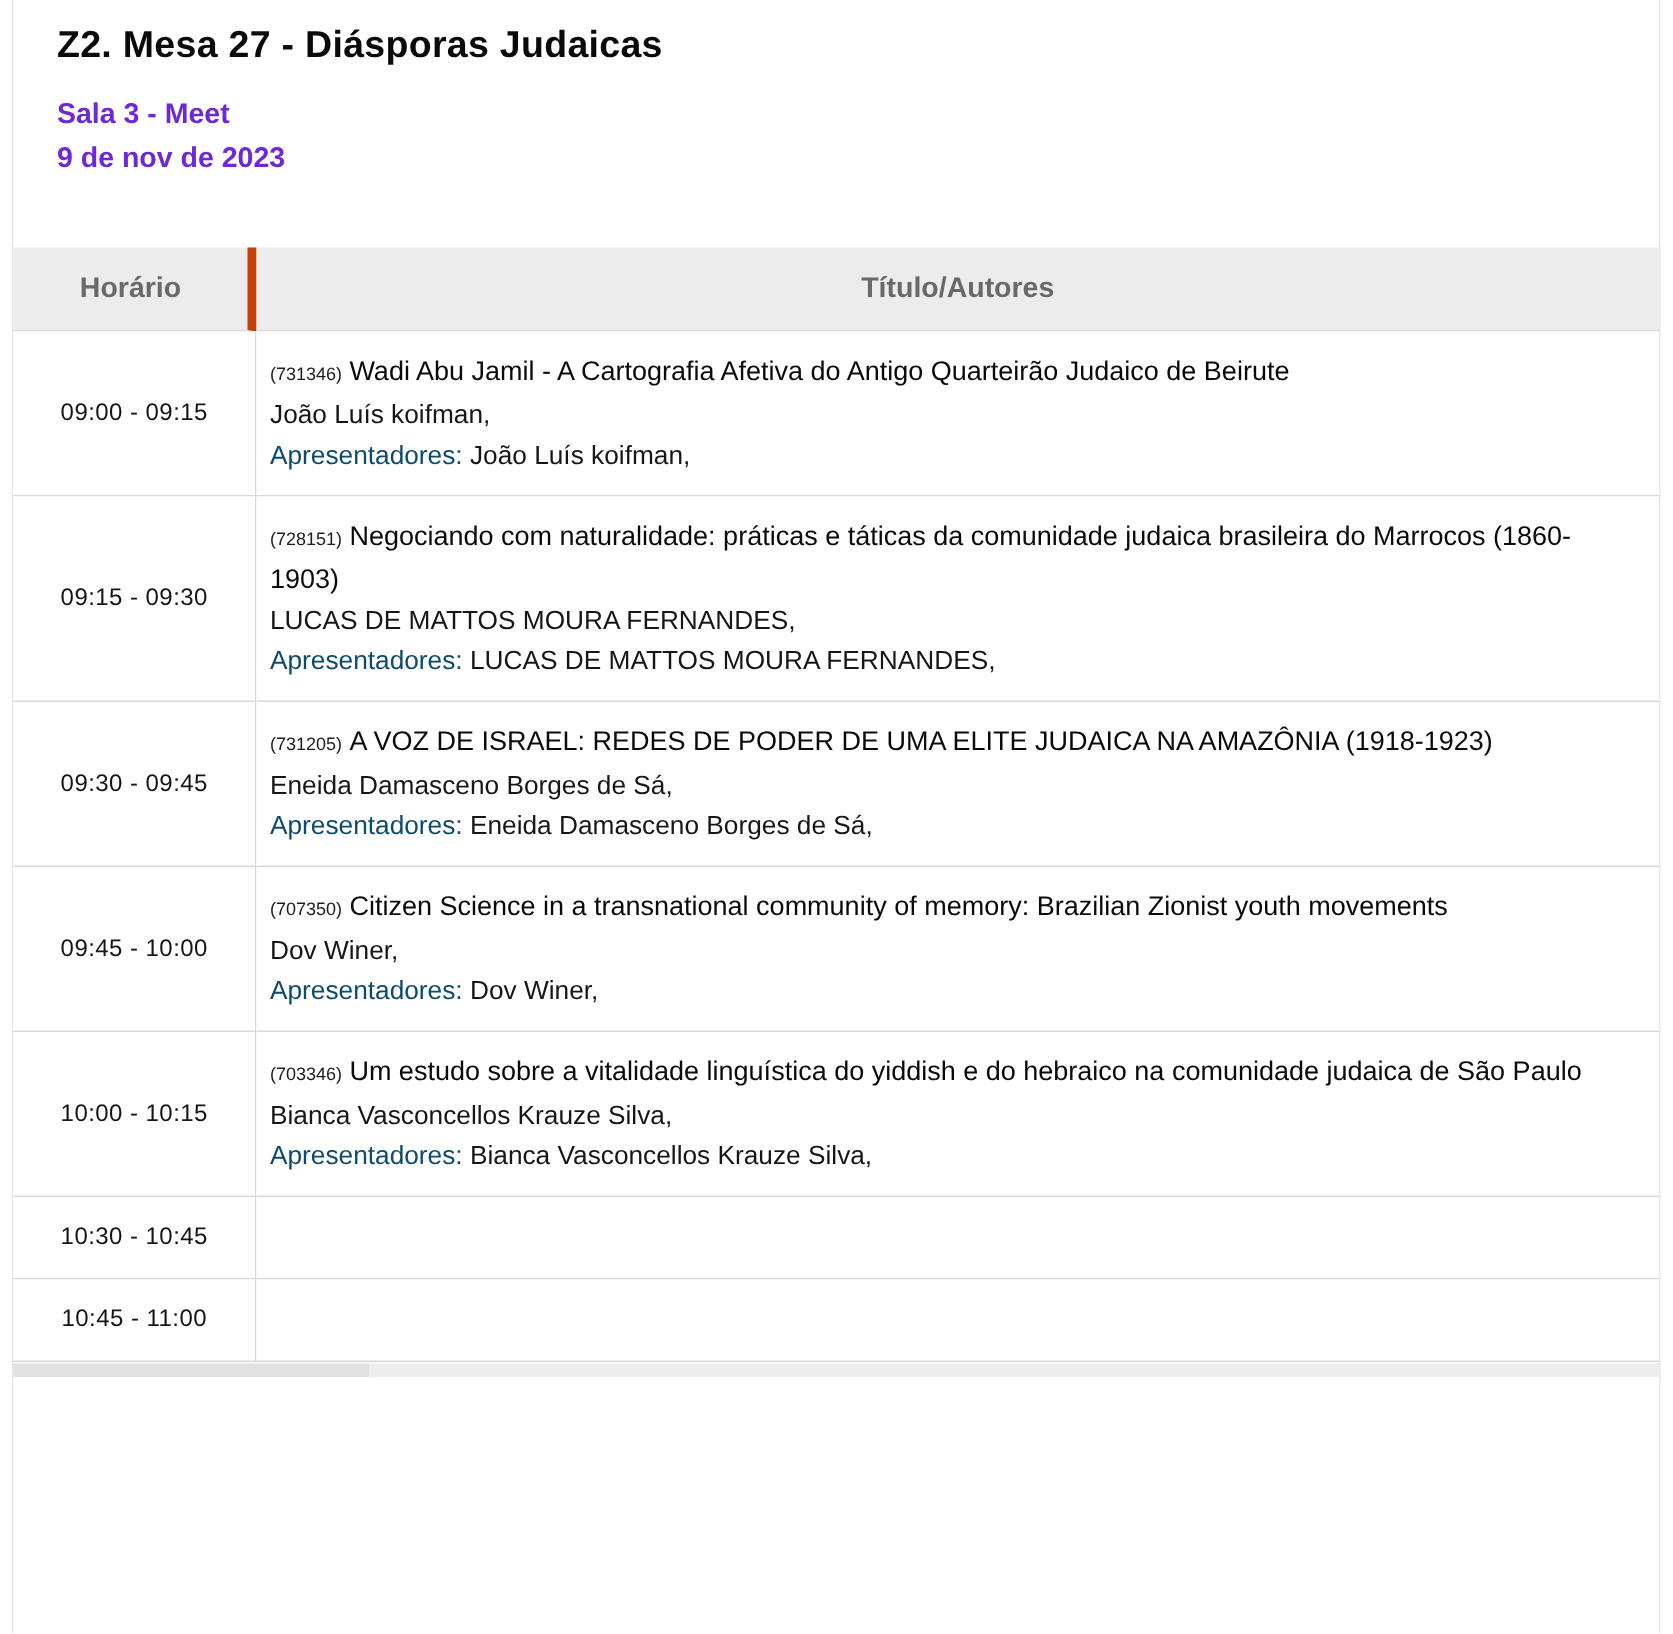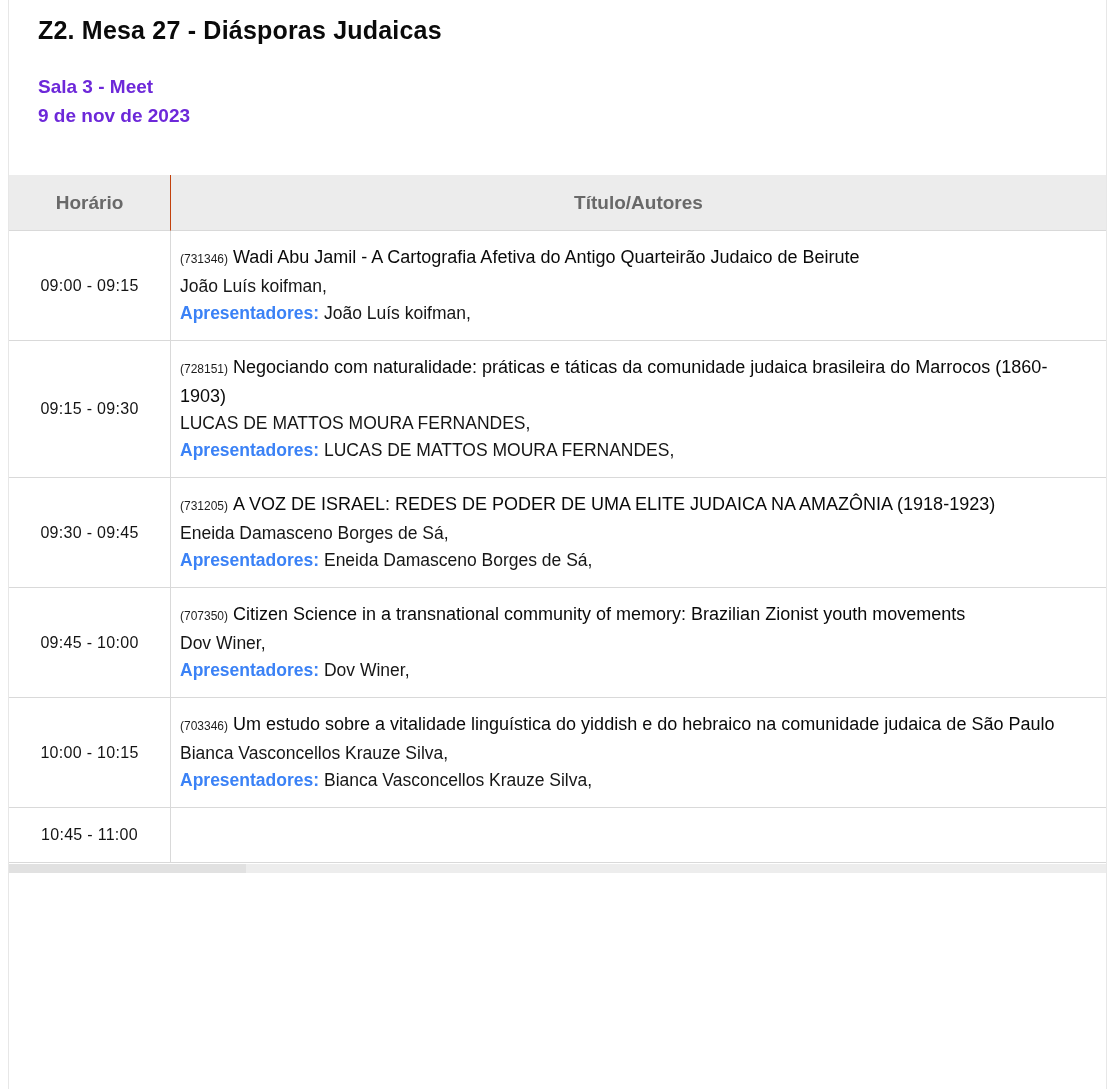--- a/index.html
+++ b/index.html
@@ -26,21 +26,21 @@
     border-right: 1px solid #e7e7e7;
     background: #ffffff;
   }
   .session-header {
     padding: 16px 0 0 29px;
   }
   .session-header h1 {
     font-size: 25px;
     font-weight: bold;
     letter-spacing: 0.2px;
-    margin-bottom: 27px;
+    margin-bottom: 17px;
     color: #0a0a0a;
   }
   .session-meta {
     font-size: 19px;
     font-weight: bold;
     line-height: 29px;
     color: #6d28d9;
   }
   table.schedule {
     width: 100%;
@@ -54,21 +54,21 @@
     background: #ececec;
     color: #696969;
     font-size: 19px;
     font-weight: bold;
     text-align: center;
     vertical-align: middle;
     border-bottom: 1px solid #d9d9d9;
   }
   thead th.col-time {
     width: 162px;
-    border-right: 1px solid #c2410c;
+    border-right: 6px solid #c2410c;
   }
   tbody td {
     border-bottom: 1px solid #d9d9d9;
     vertical-align: middle;
     background: #ffffff;
   }
   tbody td.time {
     border-right: 1px solid #d9d9d9;
     text-align: center;
     font-size: 16px;
@@ -89,22 +89,22 @@
   }
   .paper-title {
     font-weight: normal;
     font-size: 18px;
     color: #0a0a0a;
   }
   .authors {
     color: #161616;
   }
   .presenters .label {
-    font-weight: bold;
-    color: #3b82f6;
+    font-weight: normal;
+    color: #0c4a6e;
   }
   .presenters {
     color: #161616;
   }
   .hscrollbar {
     margin-top: 1px;
     height: 9px;
     width: 100%;
     background: #ededed;
     position: relative;
@@ -174,20 +174,24 @@
         </tr>
         <tr>
           <td class="time">10:00 - 10:15</td>
           <td class="content">
             <p class="title-line"><span class="code">(703346)</span> <span class="paper-title">Um estudo sobre a vitalidade linguística do yiddish e do hebraico na comunidade judaica de São Paulo</span></p>
             <p class="authors">Bianca Vasconcellos Krauze Silva,</p>
             <p class="presenters"><span class="label">Apresentadores:</span> <span>Bianca Vasconcellos Krauze Silva,</span></p>
           </td>
         </tr>
         <tr class="empty">
+          <td class="time">10:30 - 10:45</td>
+          <td class="content"></td>
+        </tr>
+        <tr class="empty">
           <td class="time">10:45 - 11:00</td>
           <td class="content"></td>
         </tr>
       </tbody>
     </table>
 
     <div class="hscrollbar">
       <div class="thumb"></div>
     </div>
 

